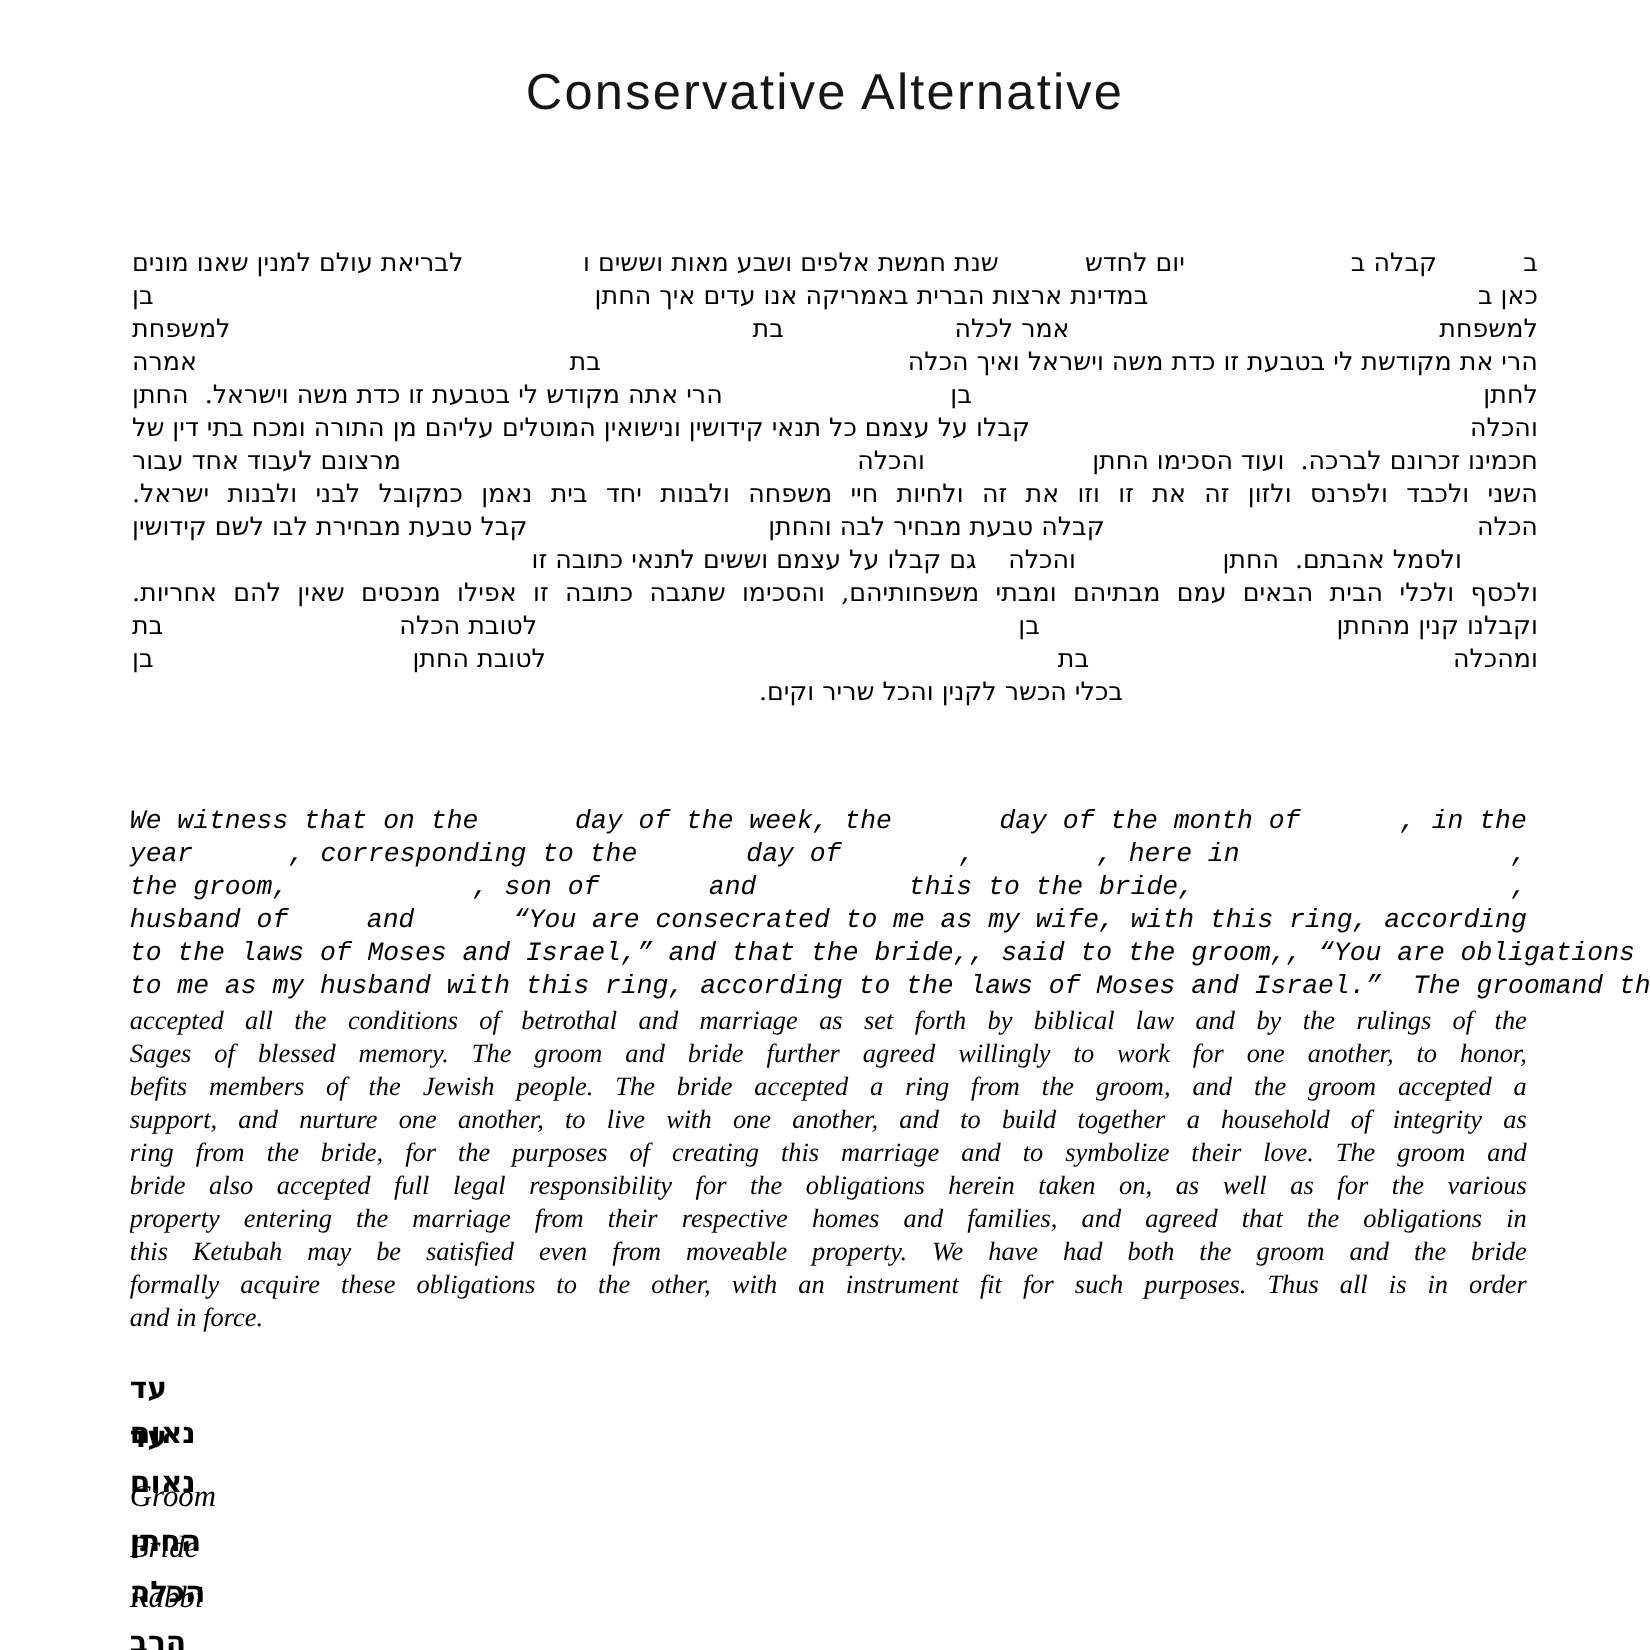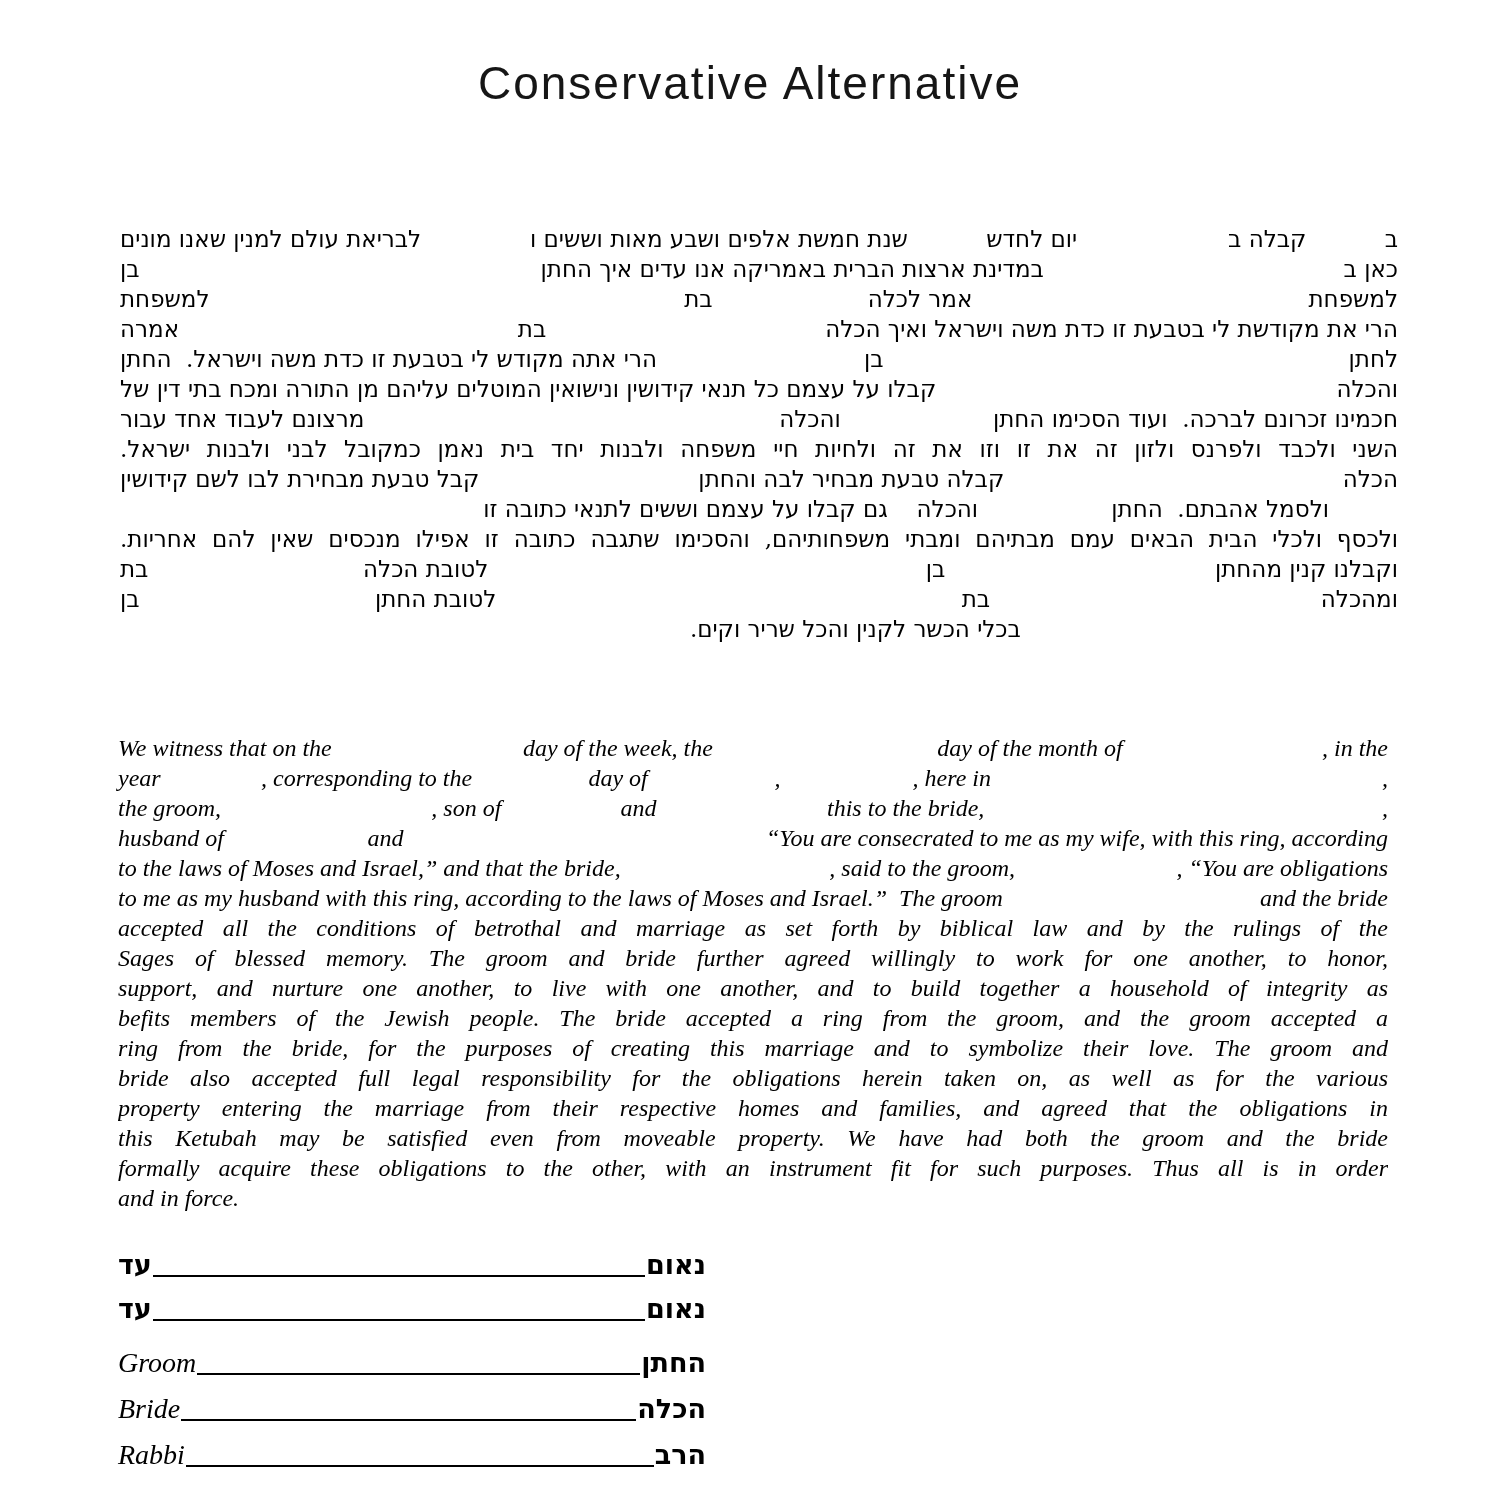--- a/index.html
+++ b/index.html
@@ -16,27 +16,27 @@
   .h-line{display:flex;align-items:baseline;height:30px;line-height:30px;}
   .h-line.justify{display:block;text-align:justify;text-align-last:justify;white-space:normal;height:30px;overflow:hidden;}
   .h-line .txt{flex:0 0 auto;white-space:pre;}
   .h-line .gap,.e-line .gap{display:block;min-width:0;height:1px;}
 
   
   .english-block{position:absolute;left:118px;top:733px;width:1270px;
                  font-family:"Liberation Serif",serif;font-style:italic;
                  font-size:24px;color:#000;}
   .e-line{display:flex;align-items:baseline;height:30px;line-height:30px;}
-  .e-line .txt{flex:0 0 auto;white-space:pre;}
+  .e-line .txt{flex:0 0 auto;white-space:pre;font-family:Liberation Mono, monospace;}
   .e-line.justify{display:block;text-align:justify;text-align-last:justify;height:30px;overflow:hidden;}
   .e-line.plain{display:block;text-align:left;height:30px;}
 
   
   .signatures{position:absolute;left:118px;top:1246px;width:588px;}
-  .sig-row{display:flex;align-items:flex-end;height:36px;}
+  .sig-row{display:flex;align-items:flex-start;height:36px;flex-direction:column;}
   .sig-row.mb8{margin-bottom:8px;}  .sig-row.mb18{margin-bottom:18px;}
   .sig-row.mb10{margin-bottom:10px;}
   .sig-line{flex:1 1 auto;border-bottom:2px solid #000;margin:0 1px 5px 1px;height:1px;}
   .sig-he{font-family:"DejaVu Sans",sans-serif;font-weight:700;font-size:27px;line-height:34px;direction:rtl;}
   .sig-en{font-family:"Liberation Serif",serif;font-style:italic;font-size:28px;line-height:34px;}
 </style>
 </head>
 <body>
 
 <div class="page">
@@ -185,22 +185,22 @@
         <span class="gap" style="flex: 85 85 85px;"></span>
         <span class="txt">, “You are obligations</span>
       </div>
       <div class="e-line">
         <span class="txt">to me as my husband with this ring, according to the laws of Moses and Israel.”  The groom</span>
         <span class="gap" style="flex: 55 55 55px;"></span>
         <span class="txt">and the bride</span>
       </div>
       <div class="e-line justify">accepted all the conditions of betrothal and marriage as set forth by biblical law and by the rulings of the</div>
       <div class="e-line justify">Sages of blessed memory.  The groom and bride further agreed willingly to work for one another, to honor,</div>
+      <div class="e-line justify">befits members of the Jewish people.  The bride accepted a ring from the groom, and the groom accepted a</div>
       <div class="e-line justify">support, and nurture one another, to live with one another, and to build together a household of integrity as</div>
-      <div class="e-line justify">befits members of the Jewish people.  The bride accepted a ring from the groom, and the groom accepted a</div>
       <div class="e-line justify">ring from the bride, for the purposes of creating this marriage and to symbolize their love.  The groom and</div>
       <div class="e-line justify">bride also accepted full legal responsibility for the obligations herein taken on, as well as for the various</div>
       <div class="e-line justify">property entering the marriage from their respective homes and families, and agreed that the obligations in</div>
       <div class="e-line justify">this Ketubah may be satisfied even from moveable property.   We have had both the groom and the bride</div>
       <div class="e-line justify">formally acquire these obligations to the other, with an instrument fit for such purposes.  Thus all is in order</div>
       <div class="e-line plain">and in force.</div>
     </div>
   <div class="signatures">
       <div class="sig-row mb8">
         <span class="sig-he">עד</span>

